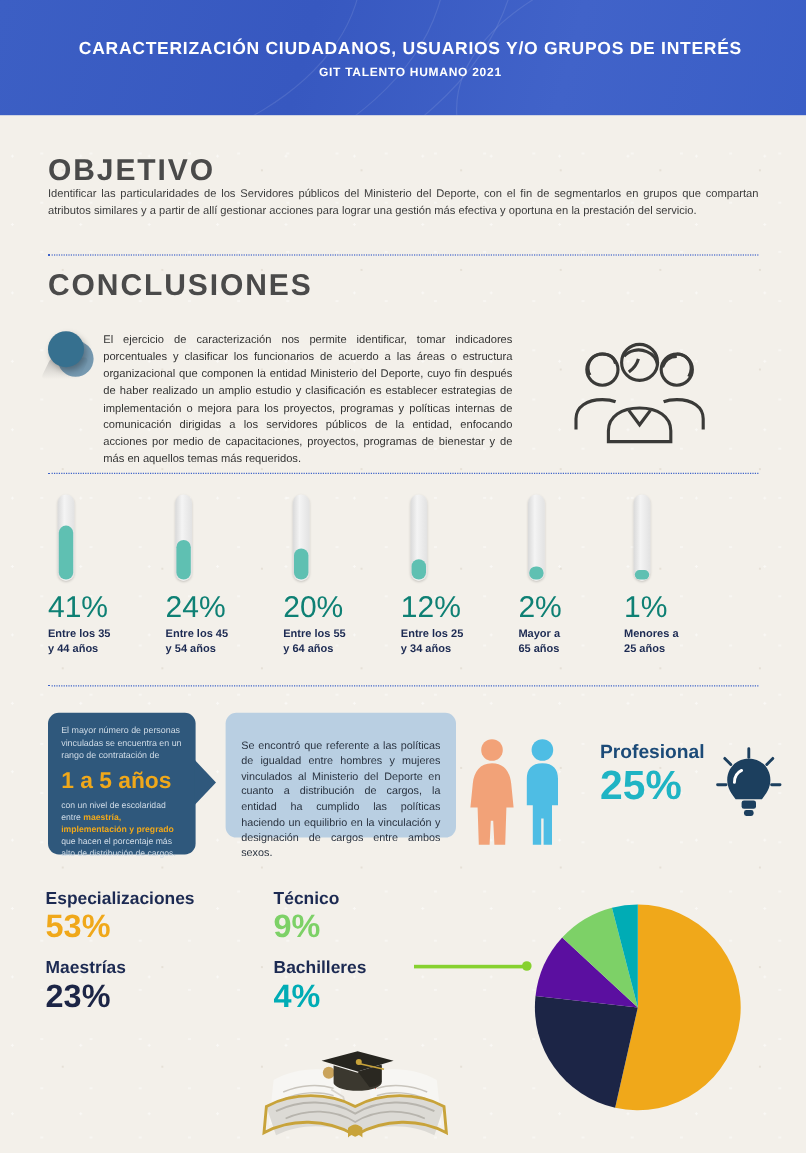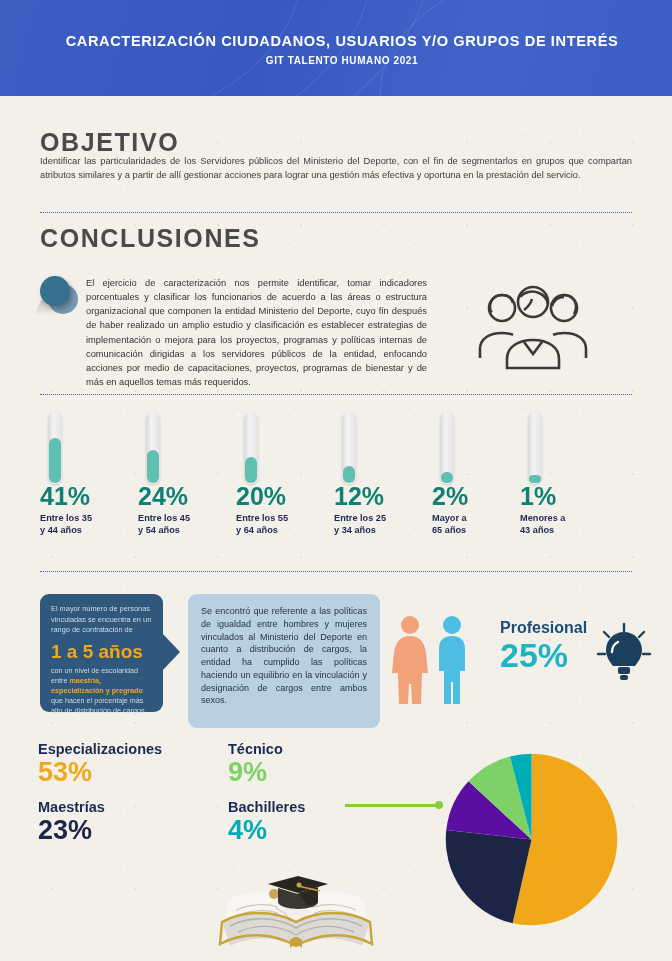--- a/index.html
+++ b/index.html
@@ -61,36 +61,36 @@
   .people-icon{position:absolute;left:474px;top:282px;width:118px;height:92px;}
 
   
   .thermo-row{position:absolute;left:40px;top:412px;width:600px;height:140px;}
   .thermo-col{position:absolute;top:0;width:96px;}
   .tube{position:relative;width:14px;height:72px;margin-left:8px;
      background:linear-gradient(90deg,#d9d9d9 0%,#f4f4f4 40%,#e2e2e2 100%);
      border-radius:7px;box-shadow:0 1px 2px rgba(0,0,0,.18);overflow:hidden;}
   .fill{position:absolute;left:1px;right:1px;bottom:1px;background:#5fc0b2;
      border-radius:6px;}
-  .pct{margin-top:0;font-size:25px;font-weight:bold;color:#0e8074;line-height:1;}
+  .pct{margin-top:10px;font-size:25px;font-weight:normal;color:#0e8074;line-height:1;}
   .plabel{margin-top:4px;font-size:9.2px;font-weight:bold;color:#1c2a52;line-height:1.28;}
 
   
   .dark-box{position:absolute;left:40px;top:594px;width:123px;height:118px;
      background:#2f587c;border-radius:9px;padding:10px 11px;box-sizing:border-box;}
   .dark-arrow{position:absolute;left:162px;top:633px;width:0;height:0;
      border-top:19px solid transparent;border-bottom:19px solid transparent;
      border-left:18px solid #2f587c;}
   .db-t1{color:#cfdbe6;font-size:7.4px;line-height:1.42;}
   .db-big{color:#f0a81a;font-weight:bold;font-size:19px;margin:6px 0 5px;line-height:1;}
   .db-t2{color:#cfdbe6;font-size:7.2px;line-height:1.42;}
   .db-hl{color:#f0a81a;font-weight:bold;}
 
-  .light-box{position:absolute;left:188px;top:594px;width:192px;height:134px;
-     background:#b9cfe2;border-radius:9px;padding:11px 13px;box-sizing:border-box;}
+  .light-box{position:absolute;left:188px;top:594px;width:192px;height:104px;
+     background:#b9cfe2;border-radius:9px;padding:21px 13px;box-sizing:border-box;}
   .lb-text{color:#2a3340;font-size:9px;line-height:1.42;text-align:justify;}
 
   .gender{position:absolute;left:390px;top:612px;width:84px;height:96px;}
 
   .prof-wrap{position:absolute;left:500px;top:620px;}
   .prof-label{color:#1c4b78;font-weight:bold;font-size:16px;line-height:1;}
   .prof-pct{color:#1fb4c4;font-weight:bold;font-size:34px;line-height:1;margin-top:2px;}
   .bulb{position:absolute;left:596px;top:622px;width:56px;height:62px;}
 
   
@@ -206,30 +206,30 @@
           <div>65 años</div>
       </div>
     </div>
     <div class="thermo-col" style="left:480px">
       <div class="tube">
           <div class="fill" style="height:11%"></div>
         </div>
       <div class="pct">1%</div>
       <div class="plabel">
         <div>Menores a</div>
-          <div>43 años</div>
+          <div>25 años</div>
       </div>
     </div>
   </div>
   <div class="divider" id="div3"></div>
 
   <div class="dark-box">
     <div class="db-t1">El mayor número de personas vinculadas se encuentra en un rango de contratación de</div>
     <div class="db-big">1 a 5 años</div>
-    <div class="db-t2"><span>con un nivel de escolaridad entre </span><span class="db-hl">maestría, especialización y pregrado</span><span> que hacen el porcentaje más alto de distribución de cargos.</span></div>
+    <div class="db-t2"><span>con un nivel de escolaridad entre </span><span class="db-hl">maestría, implementación y pregrado</span><span> que hacen el porcentaje más alto de distribución de cargos.</span></div>
   </div>
   <div class="dark-arrow"></div>
 
   <div class="light-box">
     <div class="lb-text">Se encontró que referente a las políticas de igualdad entre hombres y mujeres vinculados al Ministerio del Deporte en cuanto a distribución de cargos, la entidad ha cumplido las políticas haciendo un equilibrio en la vinculación y designación de cargos entre ambos sexos.</div>
   </div>
 
   <div class="gender">
     <svg viewBox="0 0 84 96" width="84" height="96">
       <g fill="#f2a278">

